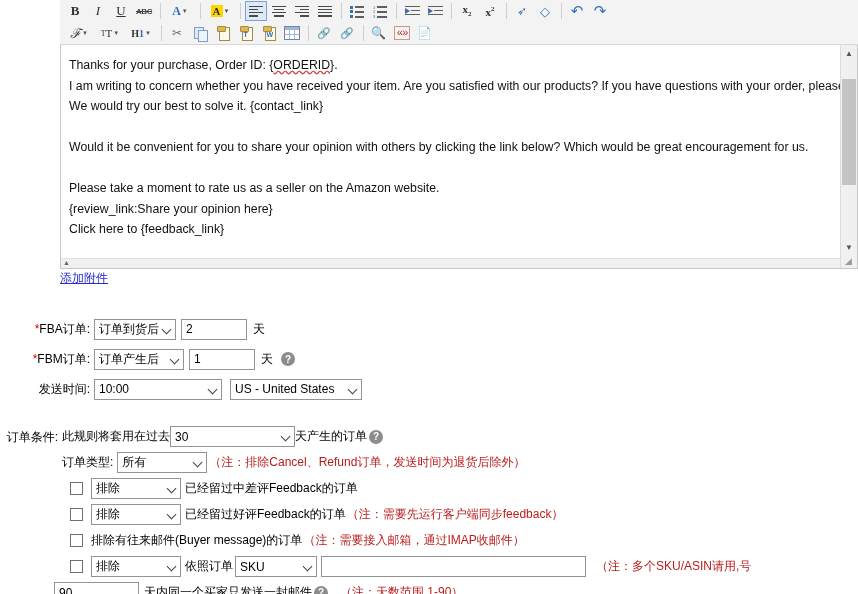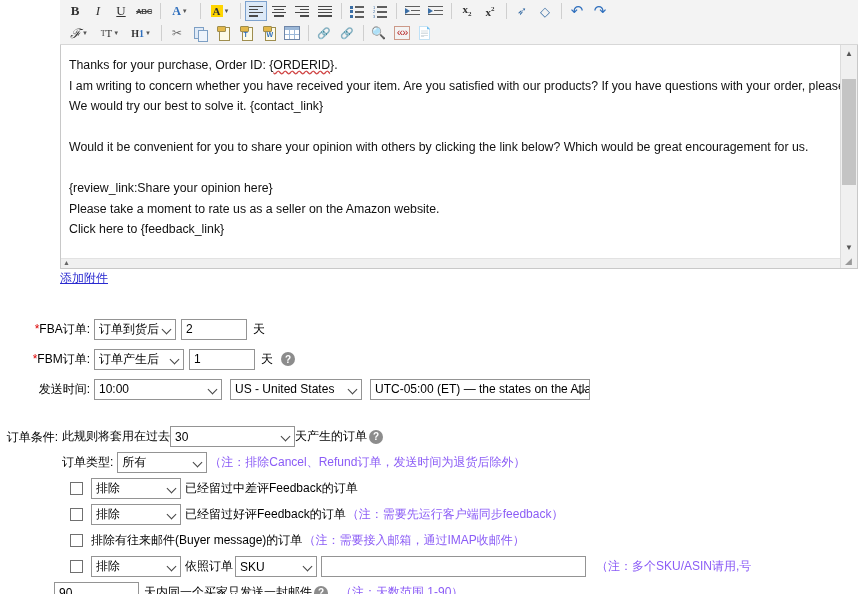--- a/index.html
+++ b/index.html
@@ -272,21 +272,21 @@
     background: #8c8c8c;
     color: #fff;
     font-size: 10px;
     font-weight: bold;
     align-items: center;
     justify-content: center;
     margin-left: 2px;
     cursor: pointer;
     font-family: "Liberation Sans", sans-serif;
   }
-  .note { color: #8b5cf6; font-size: 12px; }
+  .note { color: #b91c1c; font-size: 12px; }
   .plain { font-size: 12px; color: #000; }
 
   .cond-block {
     display: flex;
     align-items: flex-start;
   }
   .cond-rows { display: flex; flex-direction: column; }
   .cond-line {
     display: flex;
     align-items: center;
@@ -515,22 +515,22 @@
     </div>
 
     <div class="editor-body">
       <div class="doc">
         <p><span>Thanks for your purchase, Order ID: {</span><span class="squig">ORDERID</span><span>}.</span></p>
         <p>I am writing to concern whether you have received your item. Are you satisfied with our products? If you have questions with your order, please contact us.</p>
         <p>We would try our best to solve it. {contact_link}</p>
         <div class="blank"></div>
         <p>Would it be convenient for you to share your opinion with others by clicking the link below? Which would be great encouragement for us.</p>
         <div class="blank"></div>
+        <p>Please take a moment to rate us as a seller on the Amazon website.</p>
         <p>{review_link:Share your opinion here}</p>
-        <p>Please take a moment to rate us as a seller on the Amazon website.</p>
         <p>Click here to {feedback_link}</p>
         <div class="blank"></div>
         <p>Your feedback will definitely inspire us to improve our service. We really need your supports.</p>
 
       </div>
 
       <div class="hscroll-strip">
         <span class="tri">▲</span>
       </div>
 
@@ -571,23 +571,20 @@
     </div>
 
     <div class="frow" style="margin-top:6px">
       <div class="flabel">发送时间:</div>
       <div class="sel" style="width:128px">
           <span>10:00</span>
         </div>
       <div class="sel" style="width:132px;margin-left:8px">
           <span>US - United States</span>
         </div>
-      <div class="sel" style="width:220px;margin-left:8px">
-          <span>UTC-05:00 (ET) — the states on the Atla</span>
-        </div>
     </div>
 
     <div class="cond-block" style="margin-top:26px">
       <div class="flabel" style="padding-top:3px">订单条件:</div>
       <div class="cond-rows">
 
         <div class="cond-line">
           <span class="plain">此规则将套用在过去</span>
           <div class="sel" style="width:125px">
               <span>30</span>

